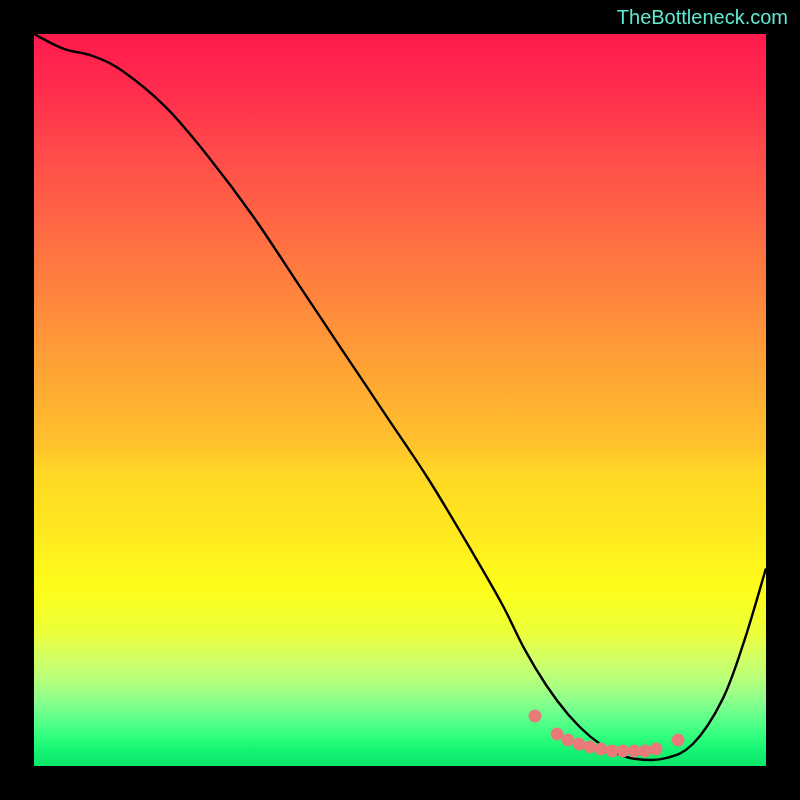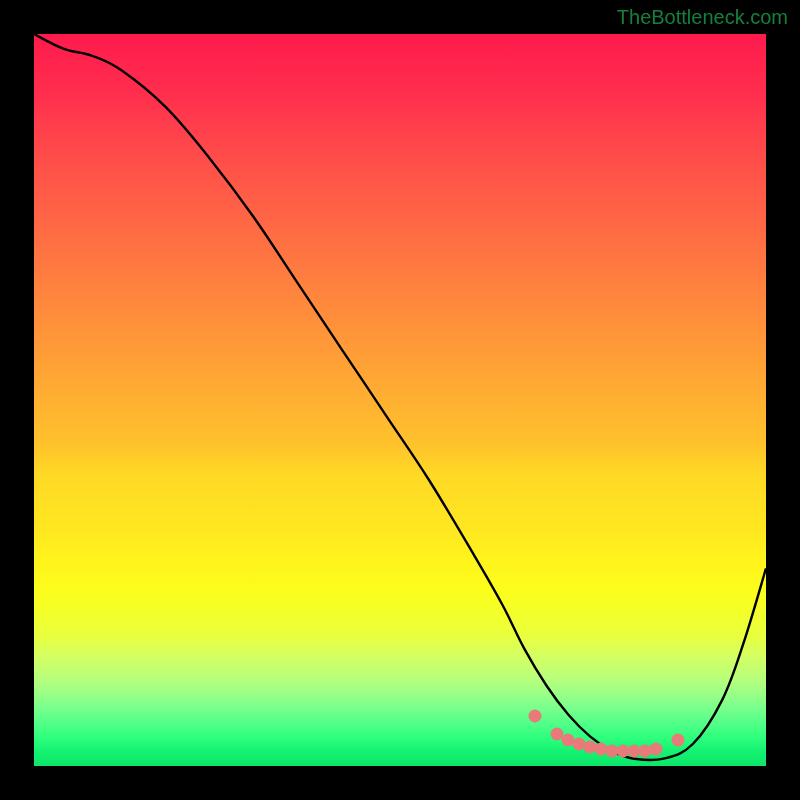--- a/index.html
+++ b/index.html
@@ -8,21 +8,21 @@
     height: 800px;
     background: #000;
     position: relative;
     font-family: Arial, Helvetica, sans-serif;
     overflow: hidden;
   }
   .watermark {
     position: absolute;
     top: 6px;
     right: 12px;
-    color: #15803d;
+    color: #5eead4;
     font-size: 20px;
     font-weight: 500;
     z-index: 10;
   }
   .plot-area {
     position: absolute;
     left: 34px;
     top: 34px;
     width: 732px;
     height: 732px;

